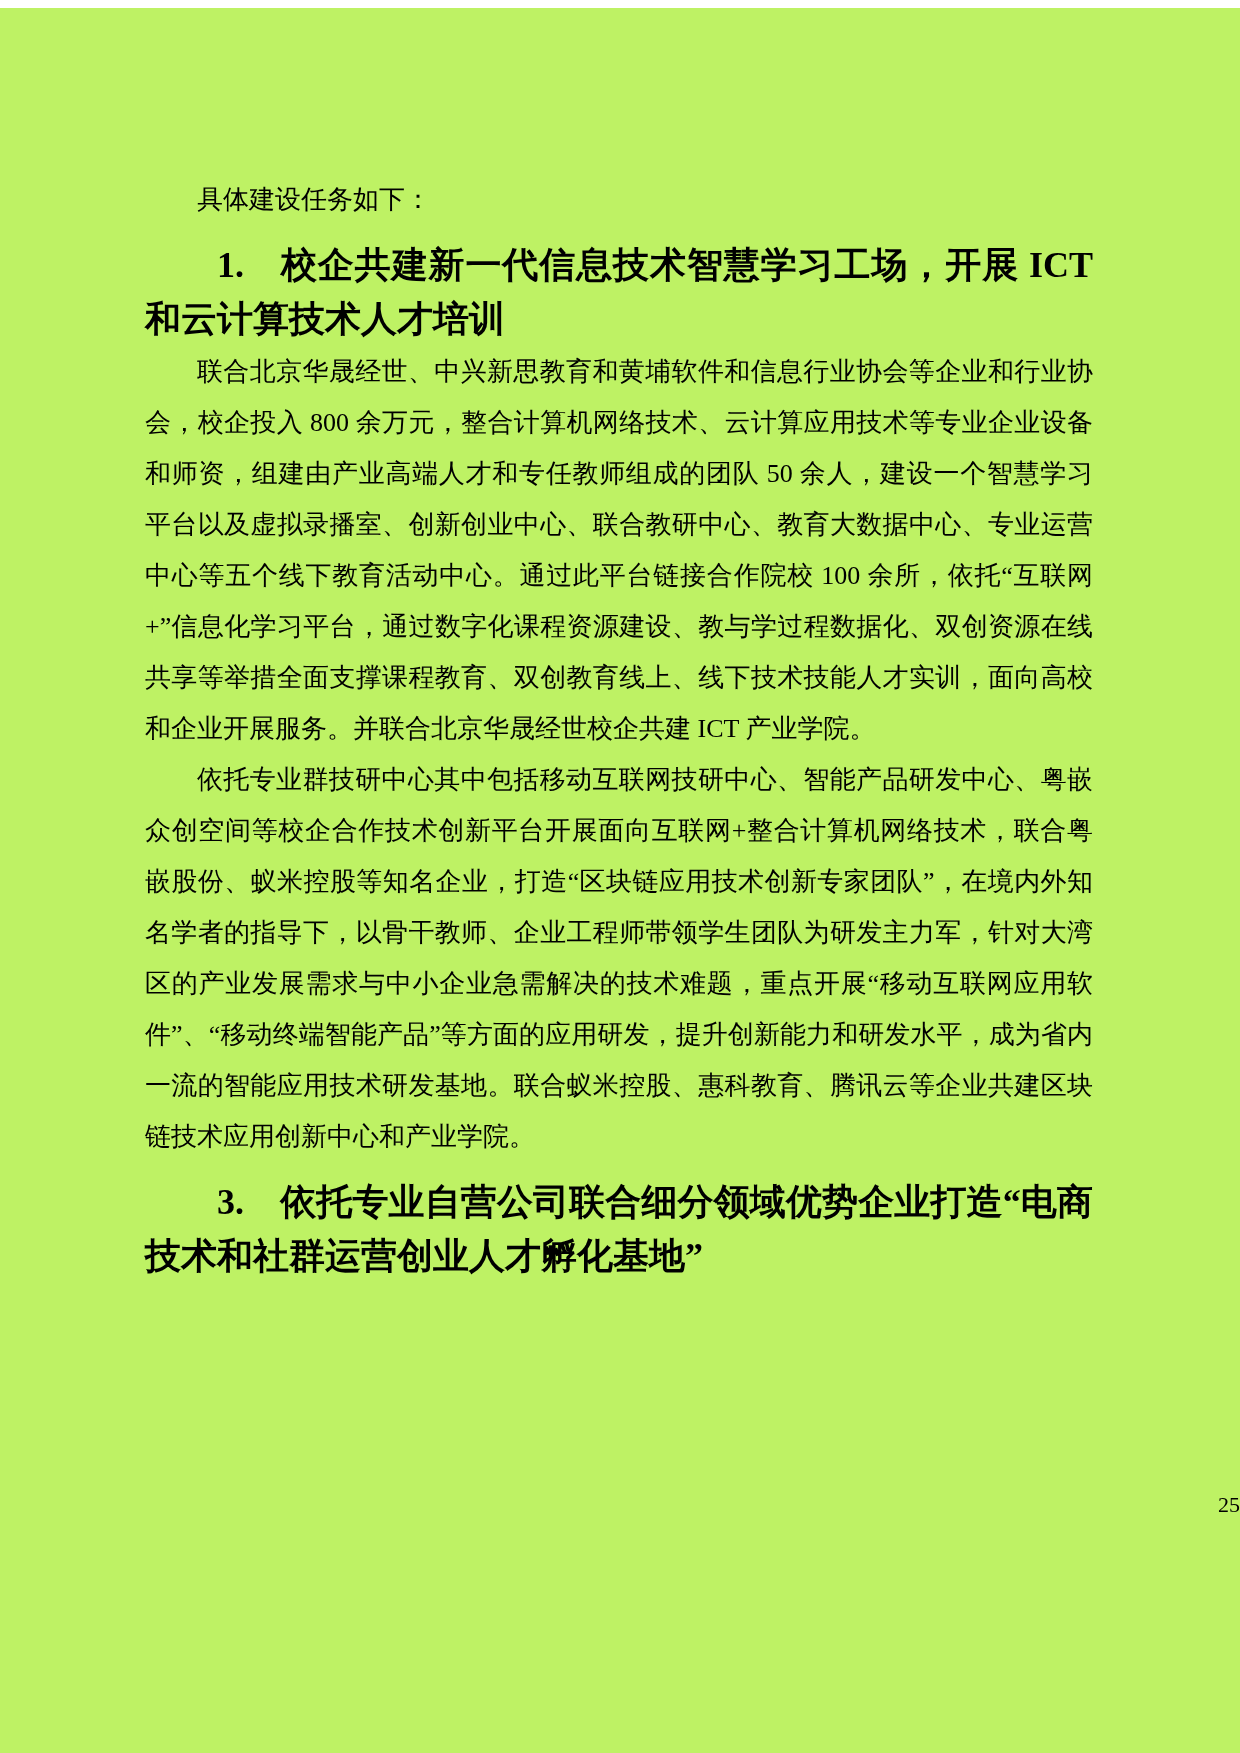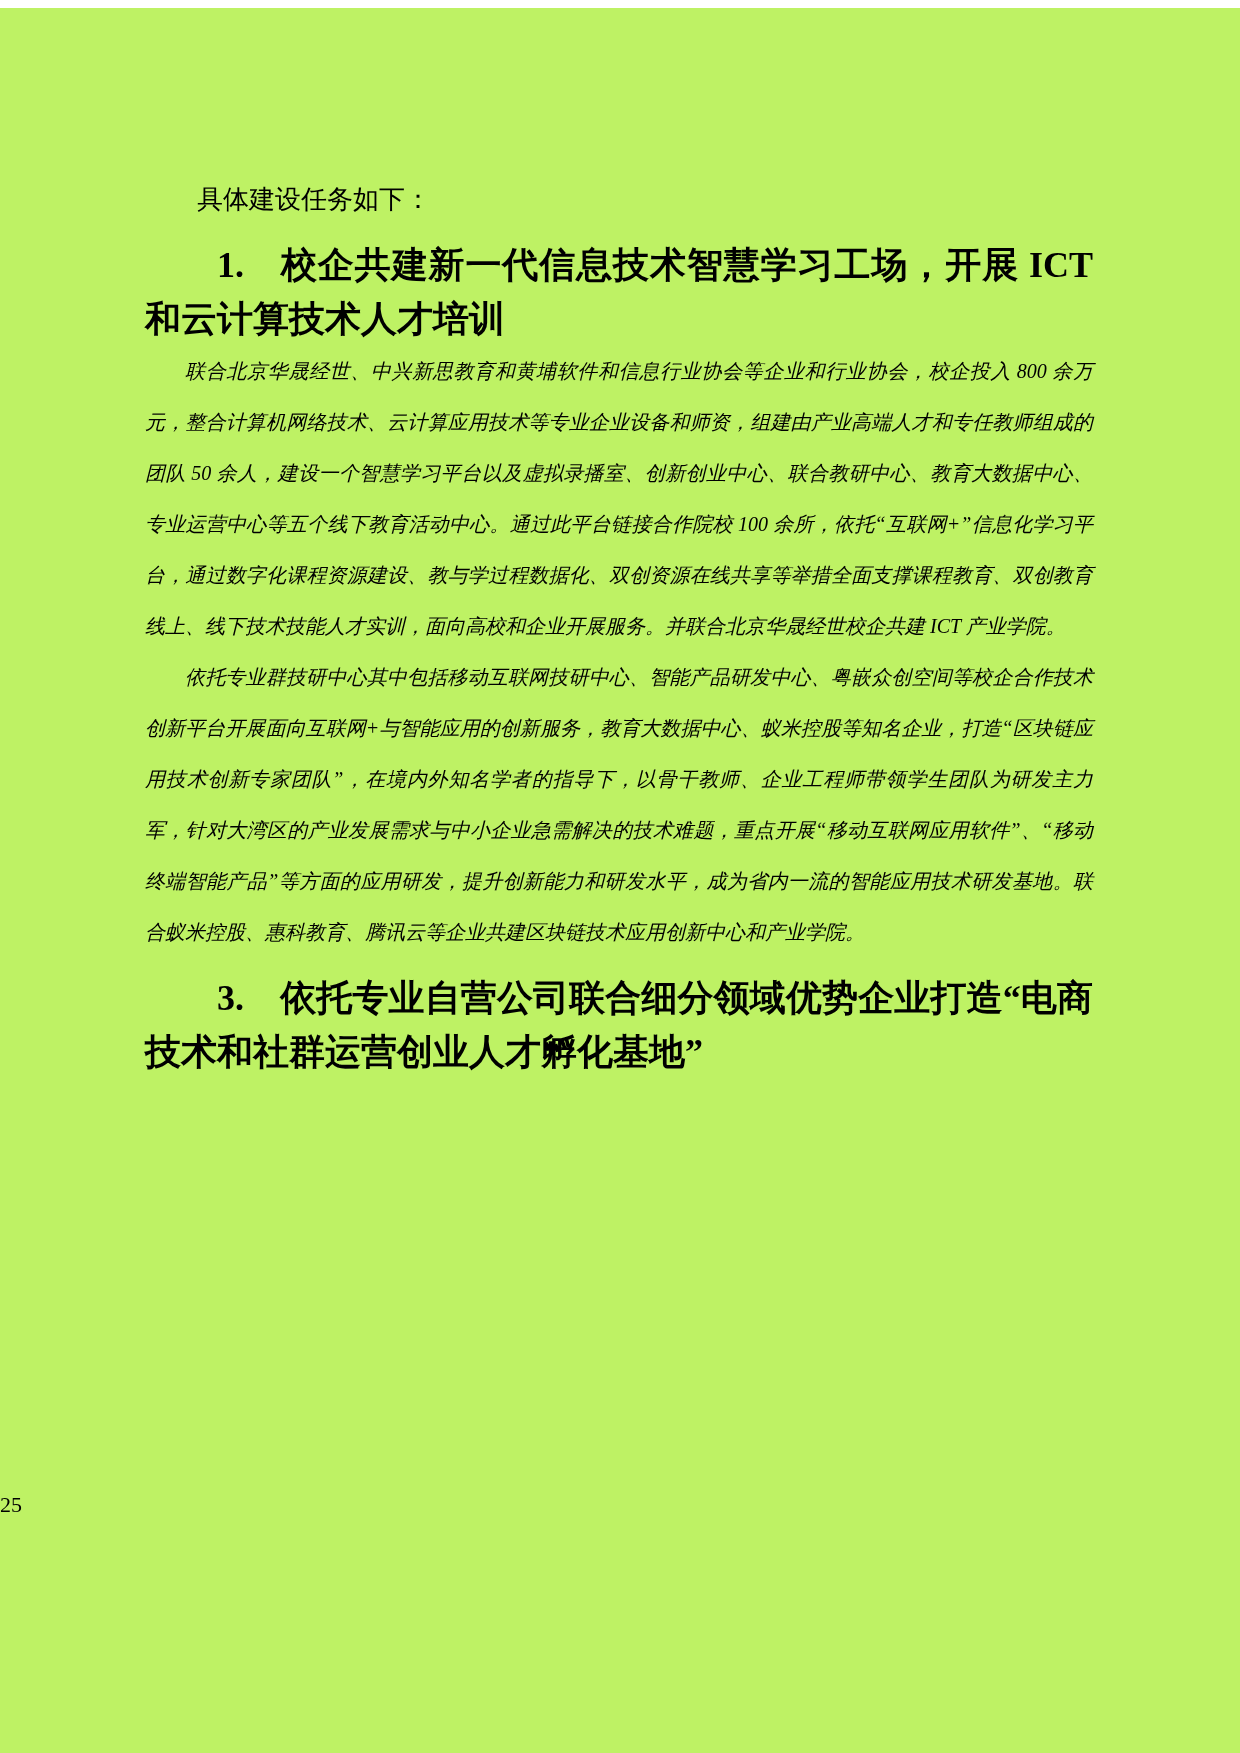--- a/index.html
+++ b/index.html
@@ -11,60 +11,59 @@
     margin: 8px auto;
     background: #bef264;
     color: #000000;
     font-family: "Liberation Serif", "DejaVu Serif", serif;
     overflow: hidden;
   }
   .content {
     padding: 166px 147px 0 145px;
   }
   .para {
-    font-size: 20px;
+    font-size: 26px;
     line-height: 51px;
     text-align: justify;
     text-indent: 2em;
-    font-style: italic;
   }
   .intro {
     font-size: 26px;
     line-height: 51px;
     text-indent: 2em;
   }
   .heading {
     font-size: 36px;
     font-weight: bold;
     line-height: 54px;
     text-align: justify;
     text-indent: 2em;
     margin-top: 13px;
   }
   .page-number {
     position: absolute;
     left: 0;
     right: 0;
     top: 1484px;
-    text-align: left;
+    text-align: right;
     font-size: 22px;
     line-height: 26px;
   }
 </style>
 </head>
 <body>
 
 <div class="page">
   <div class="content">
 
     <p class="intro">具体建设任务如下：</p>
 
     <h2 class="heading">1. 校企共建新一代信息技术智慧学习工场，开展 ICT 和云计算技术人才培训</h2>
     <p class="para">联合北京华晟经世、中兴新思教育和黄埔软件和信息行业协会等企业和行业协会，校企投入 800 余万元，整合计算机网络技术、云计算应用技术等专业企业设备和师资，组建由产业高端人才和专任教师组成的团队 50 余人，建设一个智慧学习平台以及虚拟录播室、创新创业中心、联合教研中心、教育大数据中心、专业运营中心等五个线下教育活动中心。通过此平台链接合作院校 100 余所，依托“互联网+”信息化学习平台，通过数字化课程资源建设、教与学过程数据化、双创资源在线共享等举措全面支撑课程教育、双创教育线上、线下技术技能人才实训，面向高校和企业开展服务。并联合北京华晟经世校企共建 ICT 产业学院。</p>
 
-    <p class="para">依托专业群技研中心其中包括移动互联网技研中心、智能产品研发中心、粤嵌众创空间等校企合作技术创新平台开展面向互联网+与智能应用的创新服务，教育大数据中心、蚁米控股等知名企业，打造“区块链应用技术创新专家团队”，在境内外知名学者的指导下，以骨干教师、企业工程师带领学生团队为研发主力军，针对大湾区的产业发展需求与中小企业急需解决的技术难题，重点开展“移动互联网应用软件”、“移动终端智能产品”等方面的应用研发，提升创新能力和研发水平，成为省内一流的智能应用技术研发基地。联合蚁米控股、惠科教育、腾讯云等企业共建区块链技术应用创新中心和产业学院。</p>
+    <p class="para">依托专业群技研中心其中包括移动互联网技研中心、智能产品研发中心、粤嵌众创空间等校企合作技术创新平台开展面向互联网+整合计算机网络技术，联合粤嵌股份、蚁米控股等知名企业，打造“区块链应用技术创新专家团队”，在境内外知名学者的指导下，以骨干教师、企业工程师带领学生团队为研发主力军，针对大湾区的产业发展需求与中小企业急需解决的技术难题，重点开展“移动互联网应用软件”、“移动终端智能产品”等方面的应用研发，提升创新能力和研发水平，成为省内一流的智能应用技术研发基地。联合蚁米控股、惠科教育、腾讯云等企业共建区块链技术应用创新中心和产业学院。</p>
 
     <h2 class="heading">3. 依托专业自营公司联合细分领域优势企业打造“电商技术和社群运营创业人才孵化基地”</h2>
 
   </div>
 
   <div class="page-number">25</div>
 </div>
 
 </body></html>

